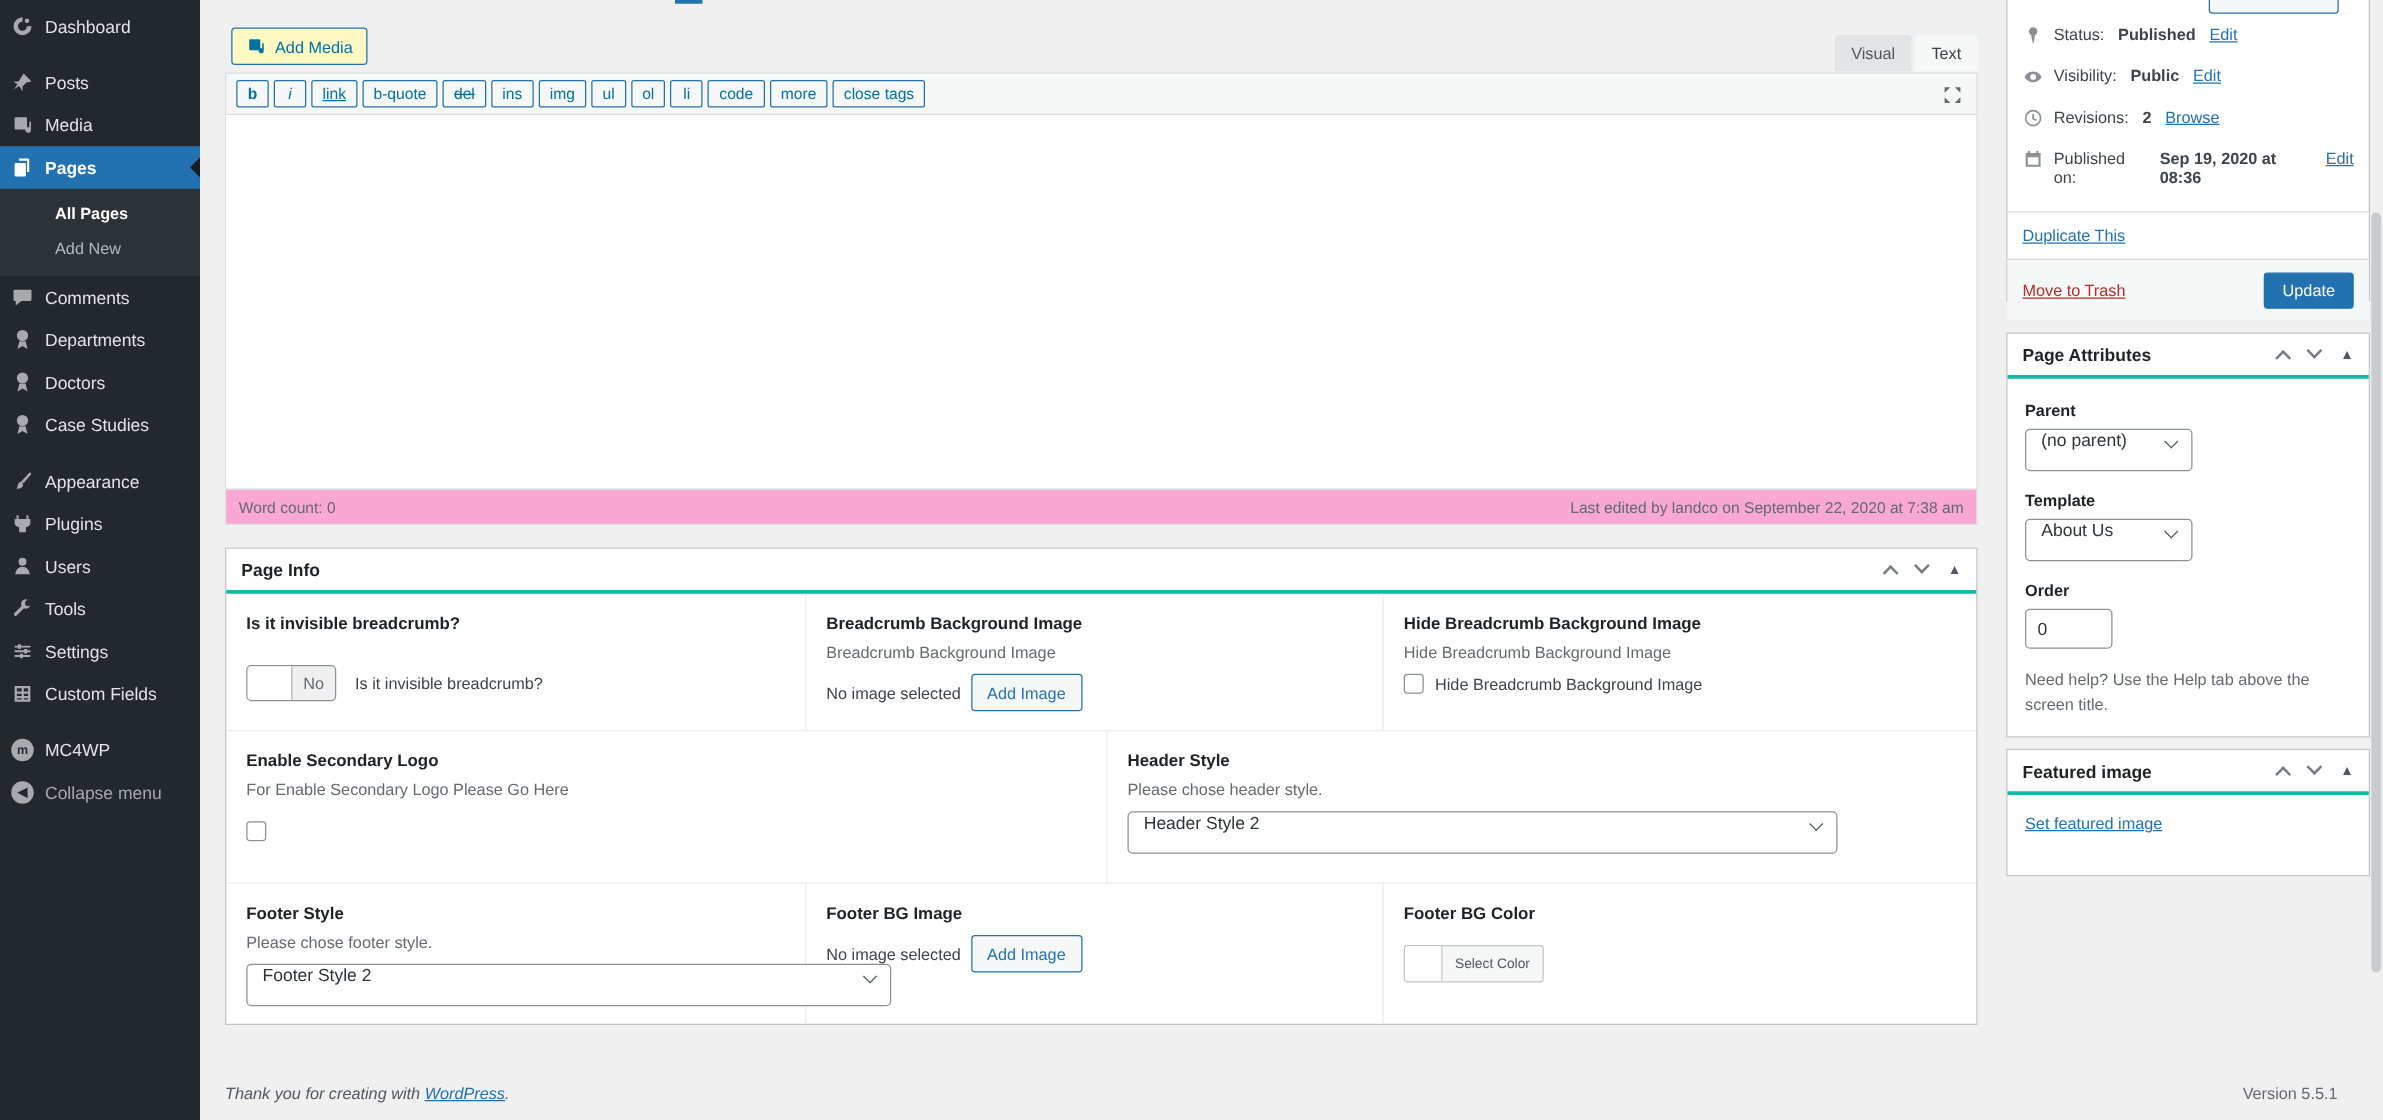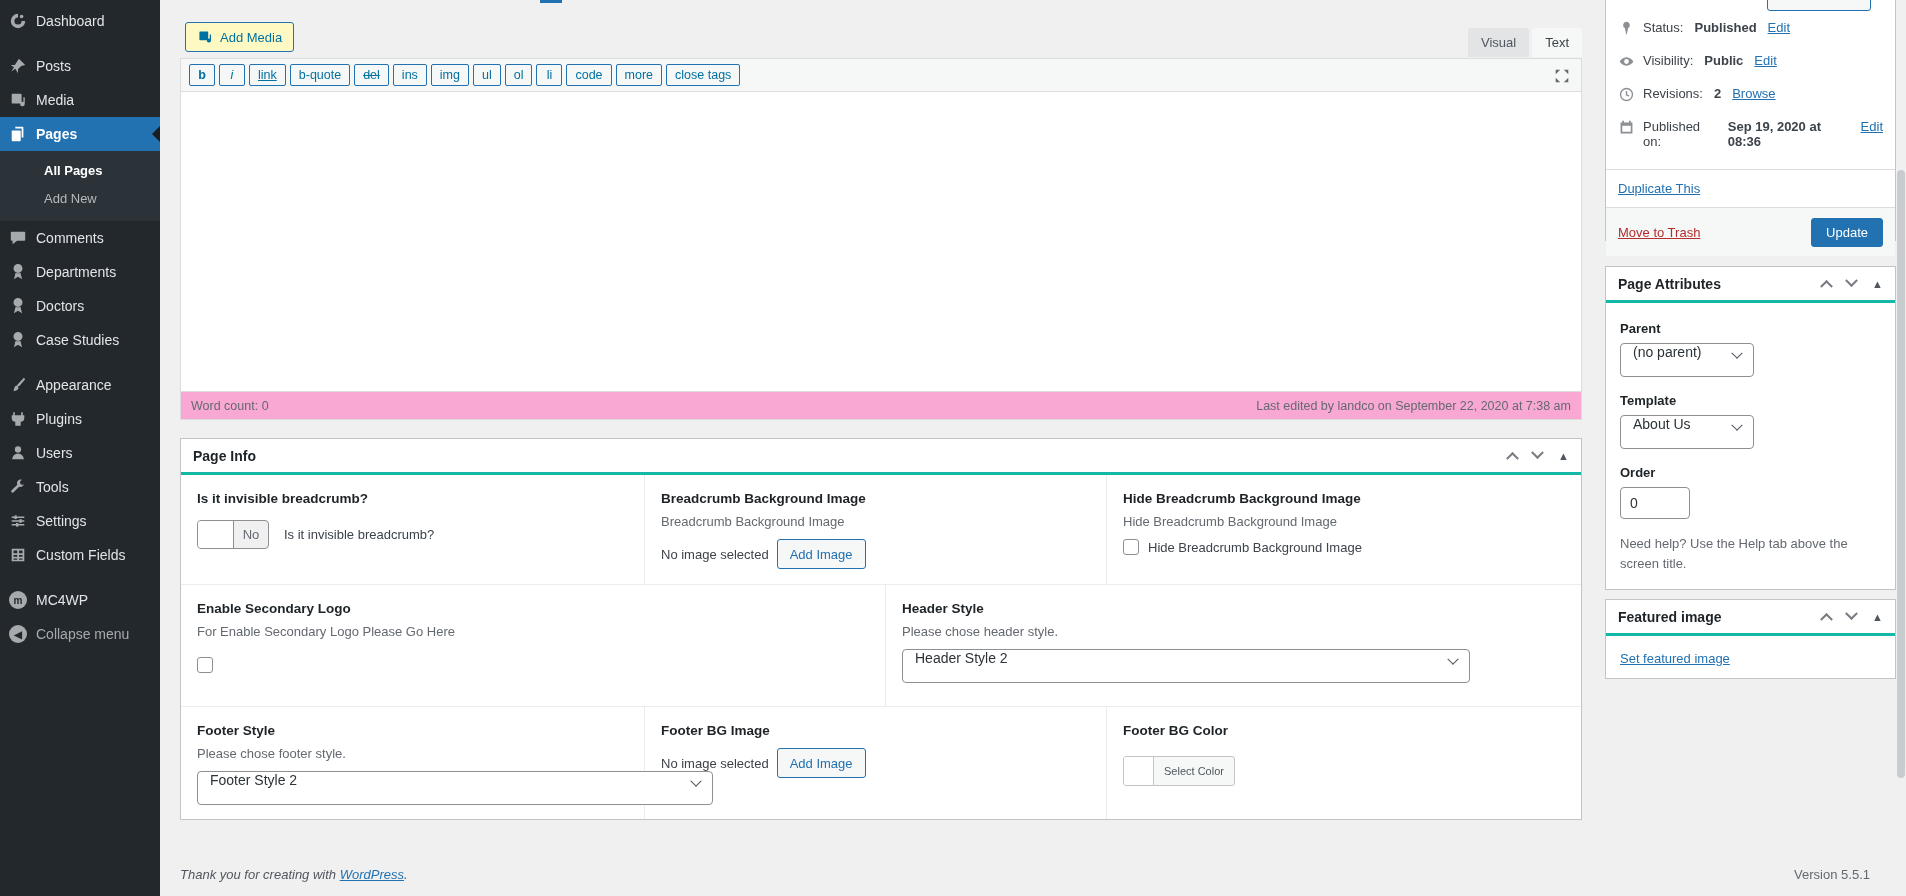--- a/index.html
+++ b/index.html
@@ -79,21 +79,21 @@
   .major-actions{border-top:1px solid #dcdcde;background:#f6f7f7;display:flex;justify-content:space-between;align-items:center;padding:9px 12px;height:49px}
   .trash-link{color:#b32d2e}
   .update-btn{background:#2271b1;border:1px solid #2271b1;border-radius:3px;color:#fff;padding:6px 14px;font-size:13px;cursor:pointer}
   #page-attrs{margin-top:25px}
   .pa-body{padding:10px 14px 16px}
   .pa-label{display:block;font-weight:bold;font-size:13px;color:#1d2327;margin:8px 0 7px}
   .pa-select{width:134px}
   .order-input{width:70px;height:32px;border:1px solid #8c8f94;border-radius:4px;padding:0 9px;font-size:14px;color:#2c3338;font-family:"Liberation Sans",sans-serif}
   .pa-help{margin-top:15px;color:#646970;line-height:1.5}
   #featured-box{margin-top:9px}
-  .fi-body{padding:15px 14px 12px}
+  .fi-body{padding:15px 14px 34px}
 
   
   #wp-footer{position:absolute;left:180px;top:867px;font-style:italic;color:#50575e}
   #wp-version{position:absolute;right:36px;top:867px;color:#646970}
 
   
   #scrollbar{position:absolute;right:0;top:0;width:10px;height:896px;background:#f0f0f1}
   #scroll-thumb{position:absolute;right:1px;top:170px;width:8px;height:608px;background:#c8ccd0;border-radius:4px}
   #permalink-partial{position:absolute;left:540px;top:0;width:22px;height:3px;background:#2271b1}
 </style>
@@ -252,21 +252,21 @@
     <span class="postbox-title">Page Info</span>
     <span class="handle-icons">
       <span class="chev up"></span>
       <span class="chev down"></span>
       <span class="tri">▲</span>
     </span>
   </div>
   <div class="pi-row" style="grid-template-columns:464px 462px 1fr;min-height:110px">
     <div class="pi-cell">
       <div class="pi-title">Is it invisible breadcrumb?</div>
-      <div class="ctl-row" style="margin-top:14px">
+      <div class="ctl-row" style="margin-top:26px">
         <span class="toggle">
           <span class="knob"></span>
           <span class="t-label">No</span>
         </span>
         <span style="margin-left:15px">Is it invisible breadcrumb?</span>
       </div>
     </div>
     <div class="pi-cell">
       <div class="pi-title">Breadcrumb Background Image</div>
       <div class="pi-desc">Breadcrumb Background Image</div>

